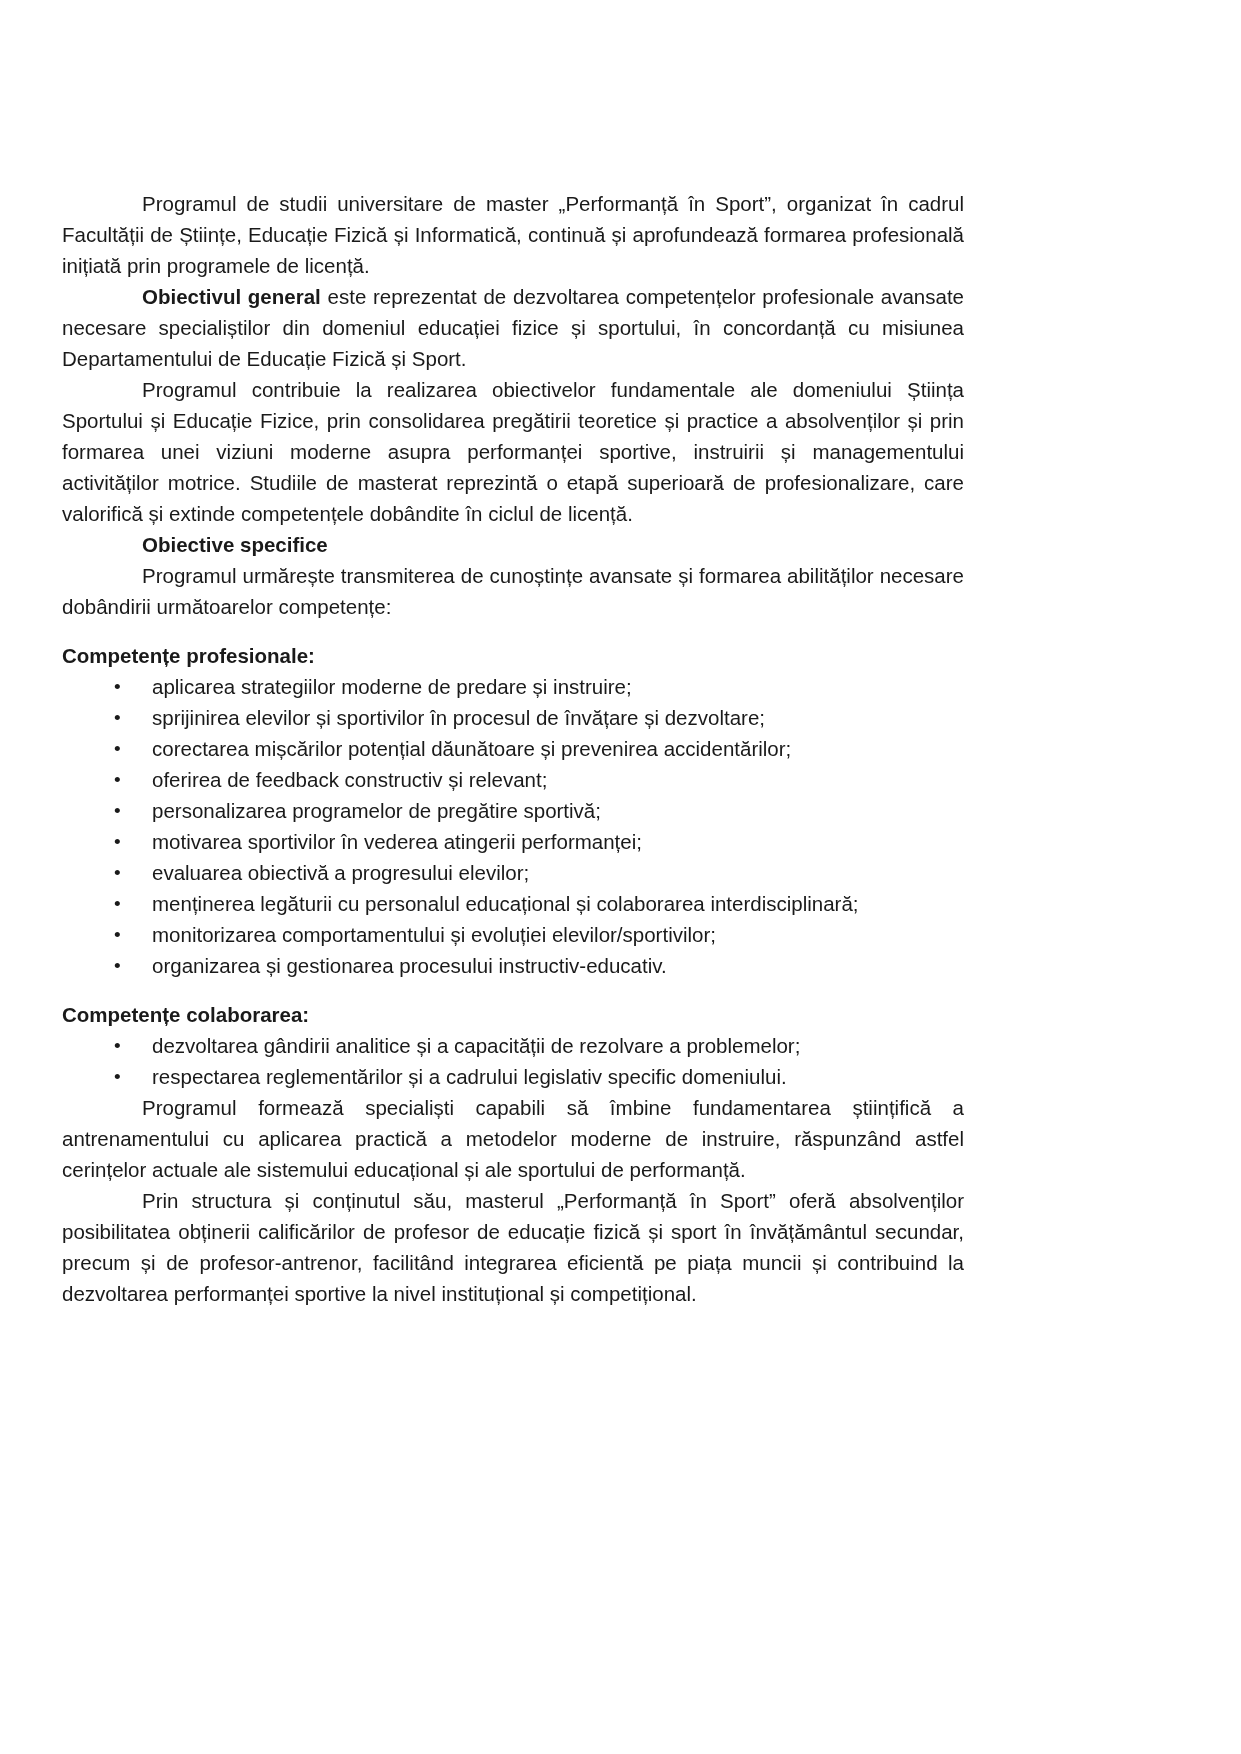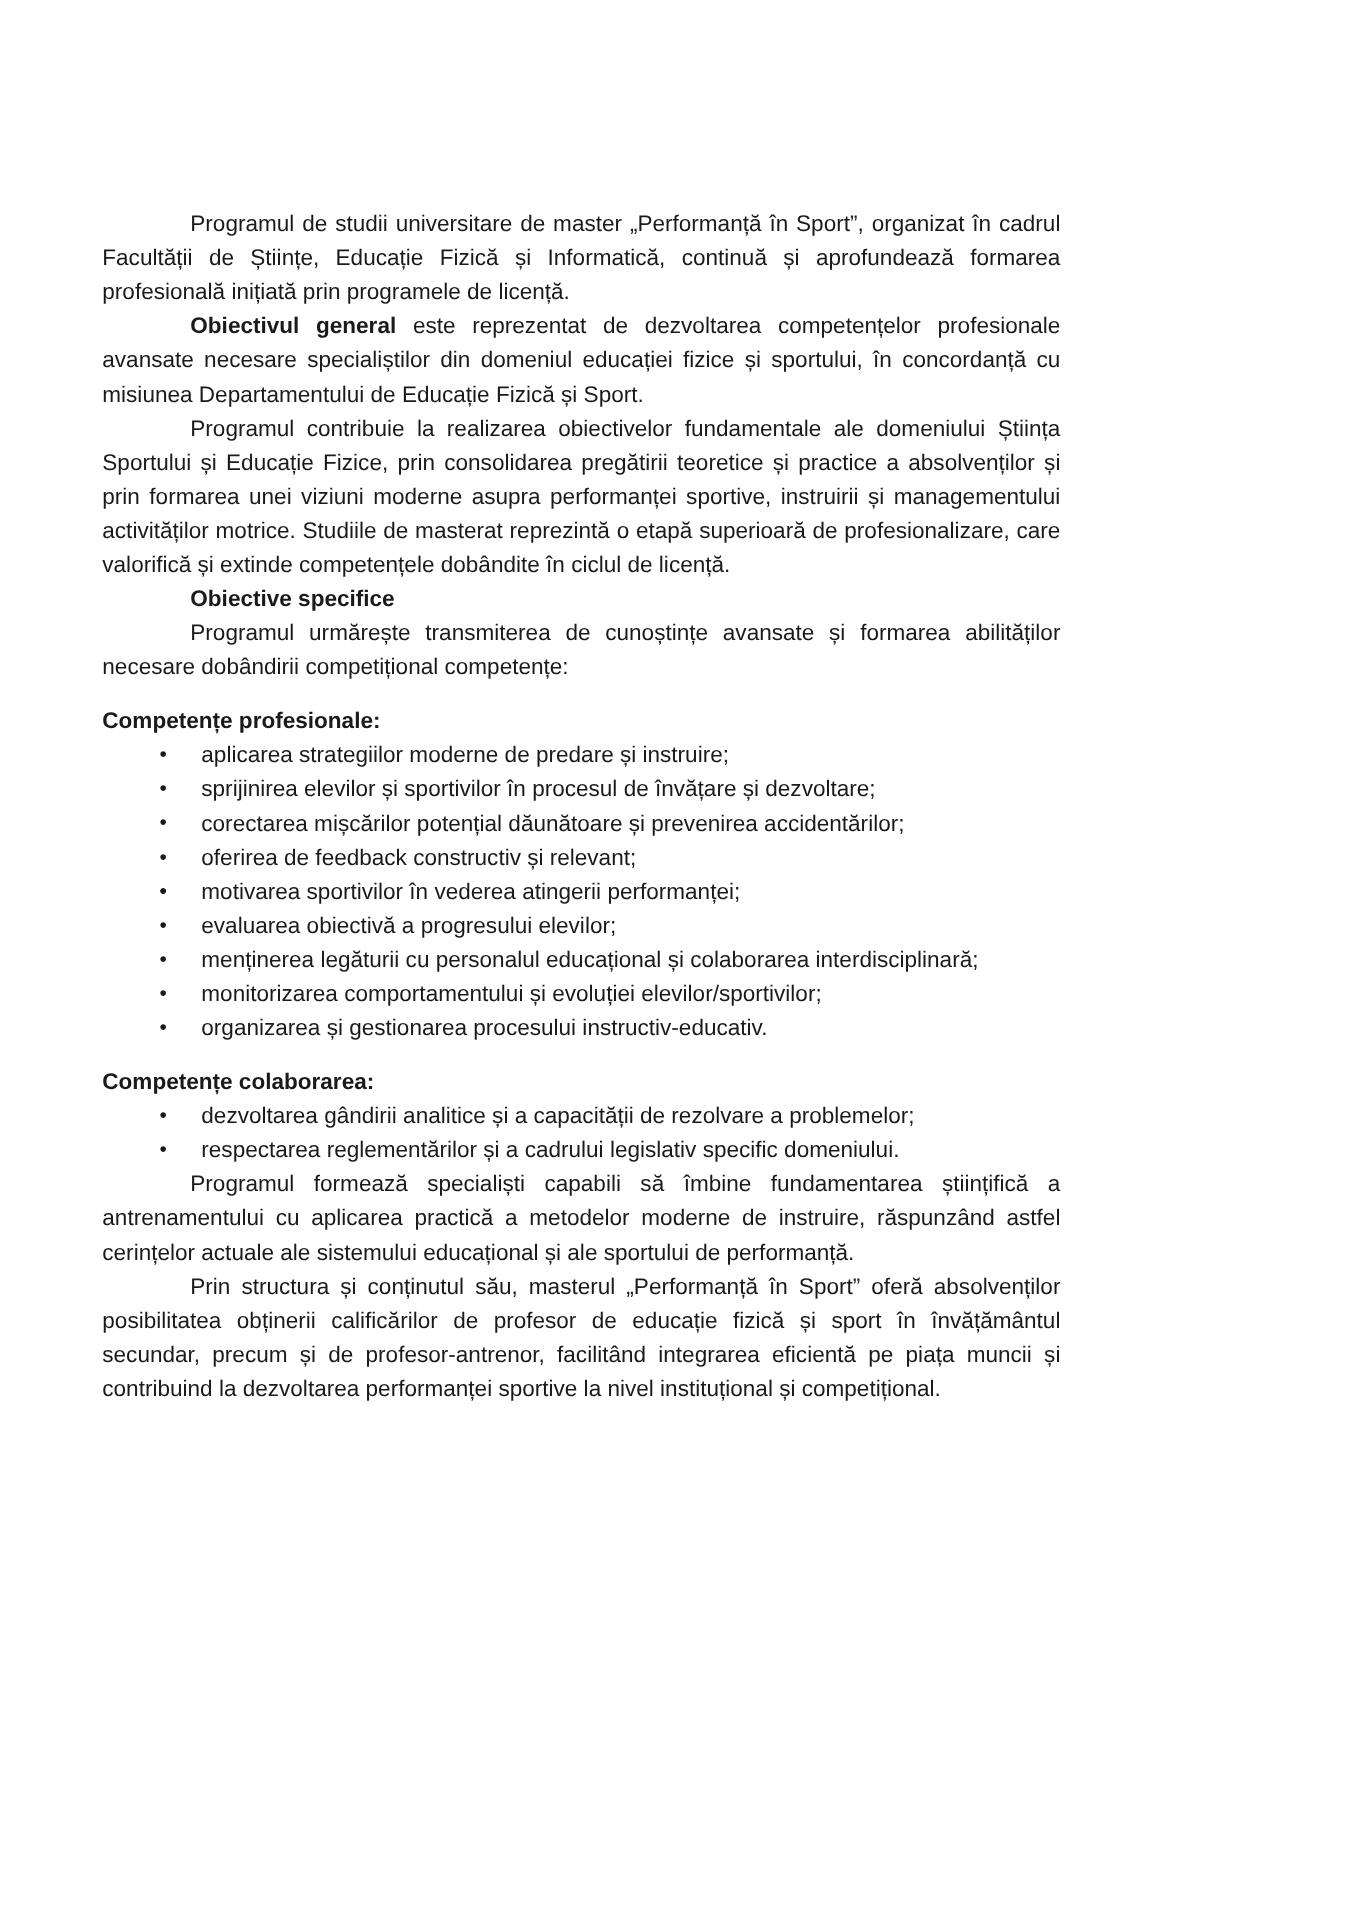--- a/index.html
+++ b/index.html
@@ -6,21 +6,21 @@
     margin: 0;
     padding: 0;
     background: #ffffff;
   }
   .page {
     position: relative;
     width: 1113px;
     height: 1754px;
     box-sizing: border-box;
     background: #ffffff;
-    padding: 188px 149px 0 93px;
+    padding: 188px 149px 0 62px;
     font-family: "Liberation Sans", sans-serif;
     font-size: 20.5px;
     line-height: 31px;
     color: #1a1a1a;
   }
   .page p {
     margin: 0;
     text-align: justify;
     text-indent: 80px;
   }
@@ -54,30 +54,30 @@
 <div class="page">
 
   <p>Programul de studii universitare de master „Performanță în Sport”, organizat în cadrul Facultății de Științe, Educație Fizică și Informatică, continuă și aprofundează formarea profesională inițiată prin programele de licență.</p>
 
   <p><span class="bold">Obiectivul general</span> <span>este reprezentat de dezvoltarea competențelor profesionale avansate necesare specialiștilor din domeniul educației fizice și sportului, în concordanță cu misiunea Departamentului de Educație Fizică și Sport.</span></p>
 
   <p>Programul contribuie la realizarea obiectivelor fundamentale ale domeniului Știința Sportului și Educație Fizice, prin consolidarea pregătirii teoretice și practice a absolvenților și prin formarea unei viziuni moderne asupra performanței sportive, instruirii și managementului activităților motrice. Studiile de masterat reprezintă o etapă superioară de profesionalizare, care valorifică și extinde competențele dobândite în ciclul de licență.</p>
 
   <p class="bold">Obiective specifice</p>
 
-  <p>Programul urmărește transmiterea de cunoștințe avansate și formarea abilităților necesare dobândirii competițional competențe:</p>
+  <p>Programul urmărește transmiterea de cunoștințe avansate și formarea abilităților necesare dobândirii următoarelor competențe:</p>
 
   <p class="bold flush">Competențe profesionale:</p>
 
   <ul class="doc-list">
     <li><span class="bullet">•</span><span>aplicarea strategiilor moderne de predare și instruire;</span></li>
     <li><span class="bullet">•</span><span>sprijinirea elevilor și sportivilor în procesul de învățare și dezvoltare;</span></li>
     <li><span class="bullet">•</span><span>corectarea mișcărilor potențial dăunătoare și prevenirea accidentărilor;</span></li>
     <li><span class="bullet">•</span><span>oferirea de feedback constructiv și relevant;</span></li>
-    <li><span class="bullet">•</span></li>
+    <li><span class="bullet">•</span><span>personalizarea programelor de pregătire sportivă;</span></li>
     <li><span class="bullet">•</span><span>motivarea sportivilor în vederea atingerii performanței;</span></li>
     <li><span class="bullet">•</span><span>evaluarea obiectivă a progresului elevilor;</span></li>
     <li><span class="bullet">•</span><span>menținerea legăturii cu personalul educațional și colaborarea interdisciplinară;</span></li>
     <li><span class="bullet">•</span><span>monitorizarea comportamentului și evoluției elevilor/sportivilor;</span></li>
     <li><span class="bullet">•</span><span>organizarea și gestionarea procesului instructiv-educativ.</span></li>
   </ul>
 
   <p class="bold flush">Competențe colaborarea:</p>
 
   <ul class="doc-list">

